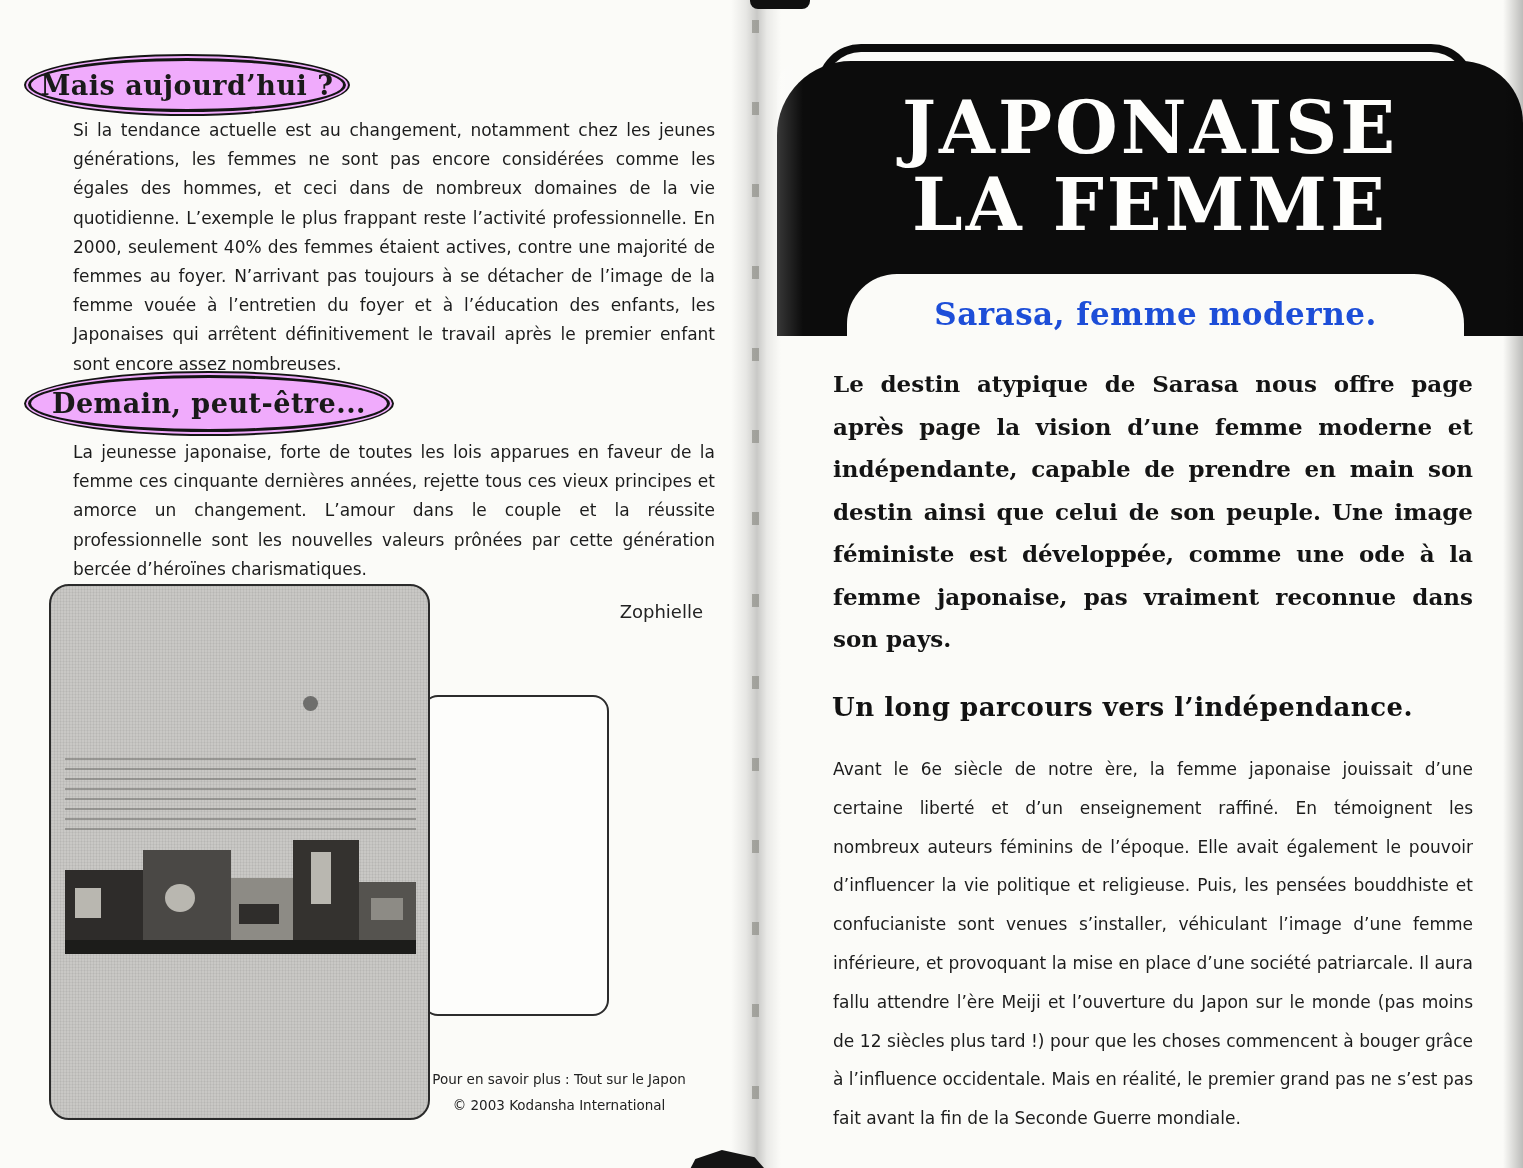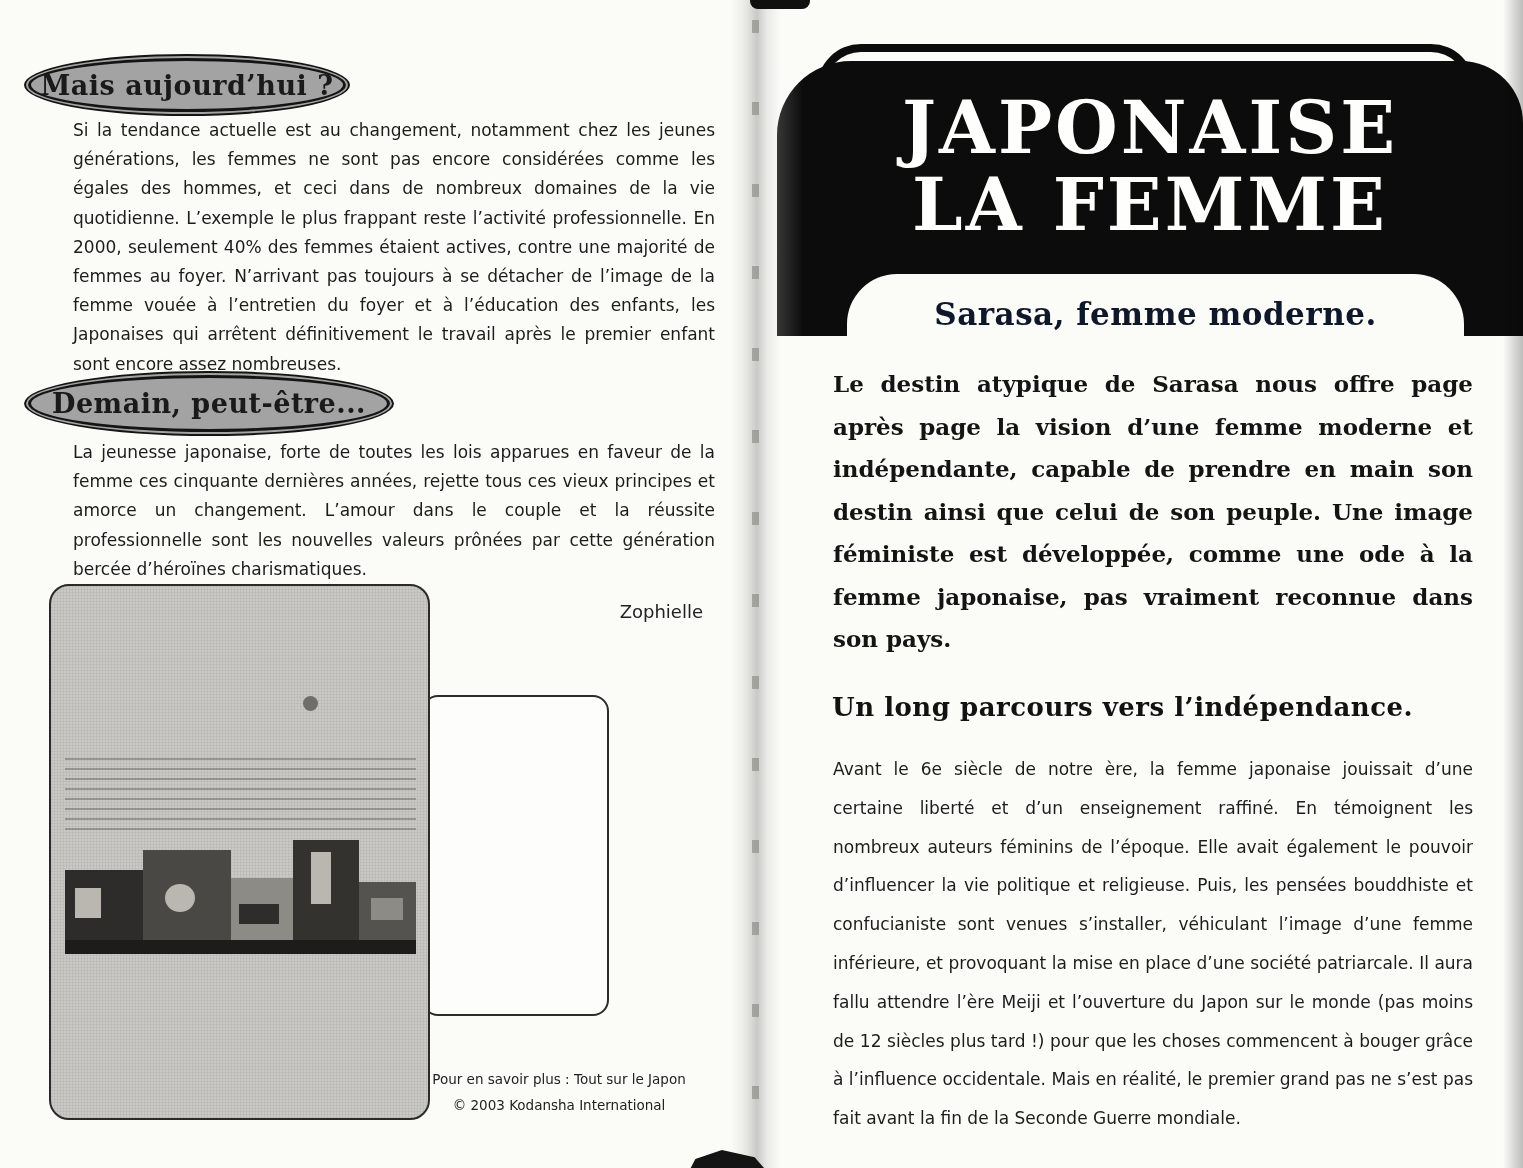--- a/index.html
+++ b/index.html
@@ -1,19 +1,19 @@
 <!DOCTYPE html>
 <html><head>
 <meta charset="utf-8">
 <style>
   html,body{margin:0;padding:0;background:#e8e8e4;}
   .canvas{position:relative;width:1523px;height:1168px;background:#fbfbf8;overflow:hidden;
           font-family:"DejaVu Sans",sans-serif;color:#1a1a1a;}
   
-  .oval{position:absolute;border:2px solid #141414;border-radius:50%;padding:2px;background:#a3a3a3;}
+  .oval{position:absolute;border:2px solid #141414;border-radius:50%;padding:2px;background:#f0abfc;}
   .oval-inner{border:3px solid #141414;border-radius:50%;height:100%;box-sizing:border-box;
               display:flex;align-items:center;justify-content:center;}
   .oval1{left:24px;top:54px;width:318px;height:54px;}
   .oval2{left:24px;top:371px;width:362px;height:57px;}
   .oval .hd{font-family:"DejaVu Serif",serif;font-weight:bold;font-size:27px;letter-spacing:.5px;white-space:nowrap;}
   .lbody{position:absolute;left:61px;width:642px;margin:12px;font-size:17px;line-height:29.2px;
          text-align:justify;color:#1c1c1c;}
   .lbody1{top:104px;}
   .lbody2{top:426px;}
   .author{position:absolute;left:480px;top:601px;width:223px;text-align:right;font-size:18px;color:#222;}
@@ -55,21 +55,21 @@
       border-top:8px solid #0c0c0c;border-left:8px solid #0c0c0c;border-right:8px solid #0c0c0c;
       border-radius:44px 44px 0 0;box-sizing:border-box;}
   .mass{position:absolute;left:2px;right:0;top:17px;bottom:0;background:#0c0c0c;
       border-radius:74px 62px 0 0;}
   .mass::before{content:"";position:absolute;left:0;top:0;bottom:0;width:26px;
       border-radius:74px 0 0 0;background:linear-gradient(90deg,rgba(255,255,255,.18),rgba(255,255,255,0));}
   .big-title{position:absolute;left:0;right:0;top:28px;text-align:center;color:#fefefc;
       font-family:"DejaVu Serif",serif;font-weight:bold;font-size:72px;line-height:77px;letter-spacing:3px;white-space:nowrap;}
   .bubble{position:absolute;left:70px;top:213px;width:617px;height:80px;background:#fbfbf8;
       border-radius:50px 50px 0 0;display:flex;align-items:center;justify-content:center;}
-  .subtitle{font-family:"DejaVu Serif",serif;font-weight:bold;font-size:31px;letter-spacing:.5px;color:#0f172a;white-space:nowrap;}
+  .subtitle{font-family:"DejaVu Serif",serif;font-weight:bold;font-size:31px;letter-spacing:.5px;color:#1d4ed8;white-space:nowrap;}
   
   .intro{position:absolute;left:833px;top:363px;width:640px;margin:0;
       font-family:"DejaVu Serif",serif;font-weight:bold;font-size:23px;line-height:42.5px;
       text-align:justify;color:#141414;}
   .section-heading{position:absolute;left:816px;top:676px;margin:16px;
       font-family:"DejaVu Serif",serif;font-weight:bold;font-size:26px;letter-spacing:.5px;color:#121212;white-space:nowrap;}
   .rbody{position:absolute;left:833px;top:750px;width:640px;margin:0;
       font-size:17px;line-height:38.8px;text-align:justify;color:#1c1c1c;}
 </style>
 </head>

